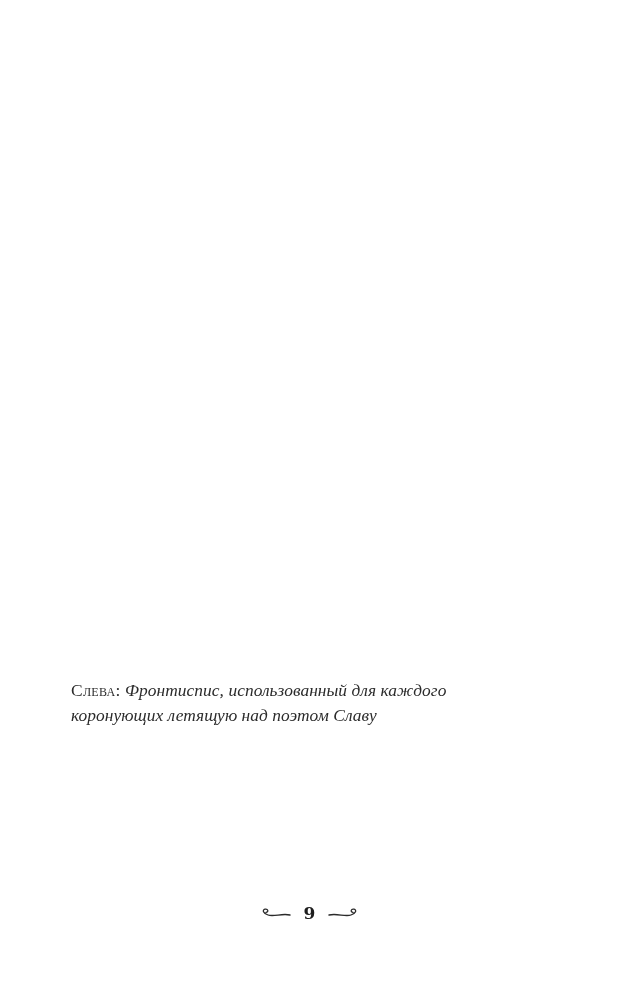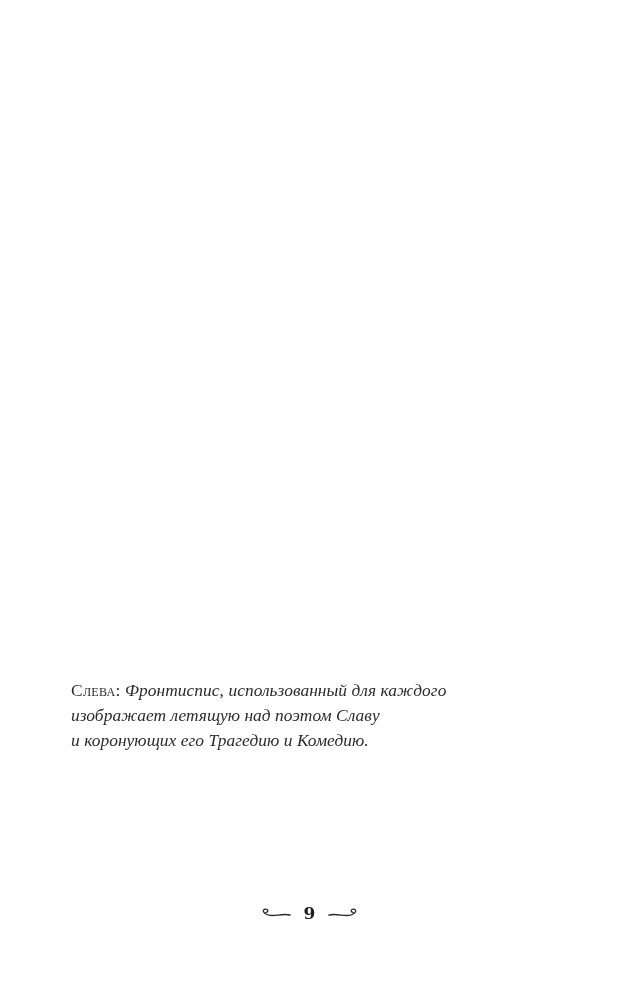--- a/index.html
+++ b/index.html
@@ -66,22 +66,21 @@
       display: block;
     }
   </style>
 </head>
 <body>
 
 <div class="page">
 
   <div class="caption">
     <span class="line"><span class="label">Слева:</span><span> Фронтиспис, использованный для каждого</span></span>
-    <span class="line">изображает летящую над поэтом Славу</span>
-    <span class="line">и коронующих его Трагедию и Комедию.</span>
+    <span class="line">коронующих летящую над поэтом Славу</span>
   </div>
 
   <div class="folio">
     <svg class="flourish" viewBox="0 0 32 14" aria-hidden="true">
       <path d="M30 9 C 22 7, 14 11, 8 9 C 3 7.5, 2 4, 5 3.2 C 8 2.6, 9 6, 6 6.4" fill="none" stroke="#2a2a2a" stroke-width="1.3" stroke-linecap="round"></path>
     </svg>
     <span class="number">9</span>
     <svg class="flourish" viewBox="0 0 32 14" aria-hidden="true">
       <path d="M2 9 C 10 7, 18 11, 24 9 C 29 7.5, 30 4, 27 3.2 C 24 2.6, 23 6, 26 6.4" fill="none" stroke="#2a2a2a" stroke-width="1.3" stroke-linecap="round"></path>
     </svg>

